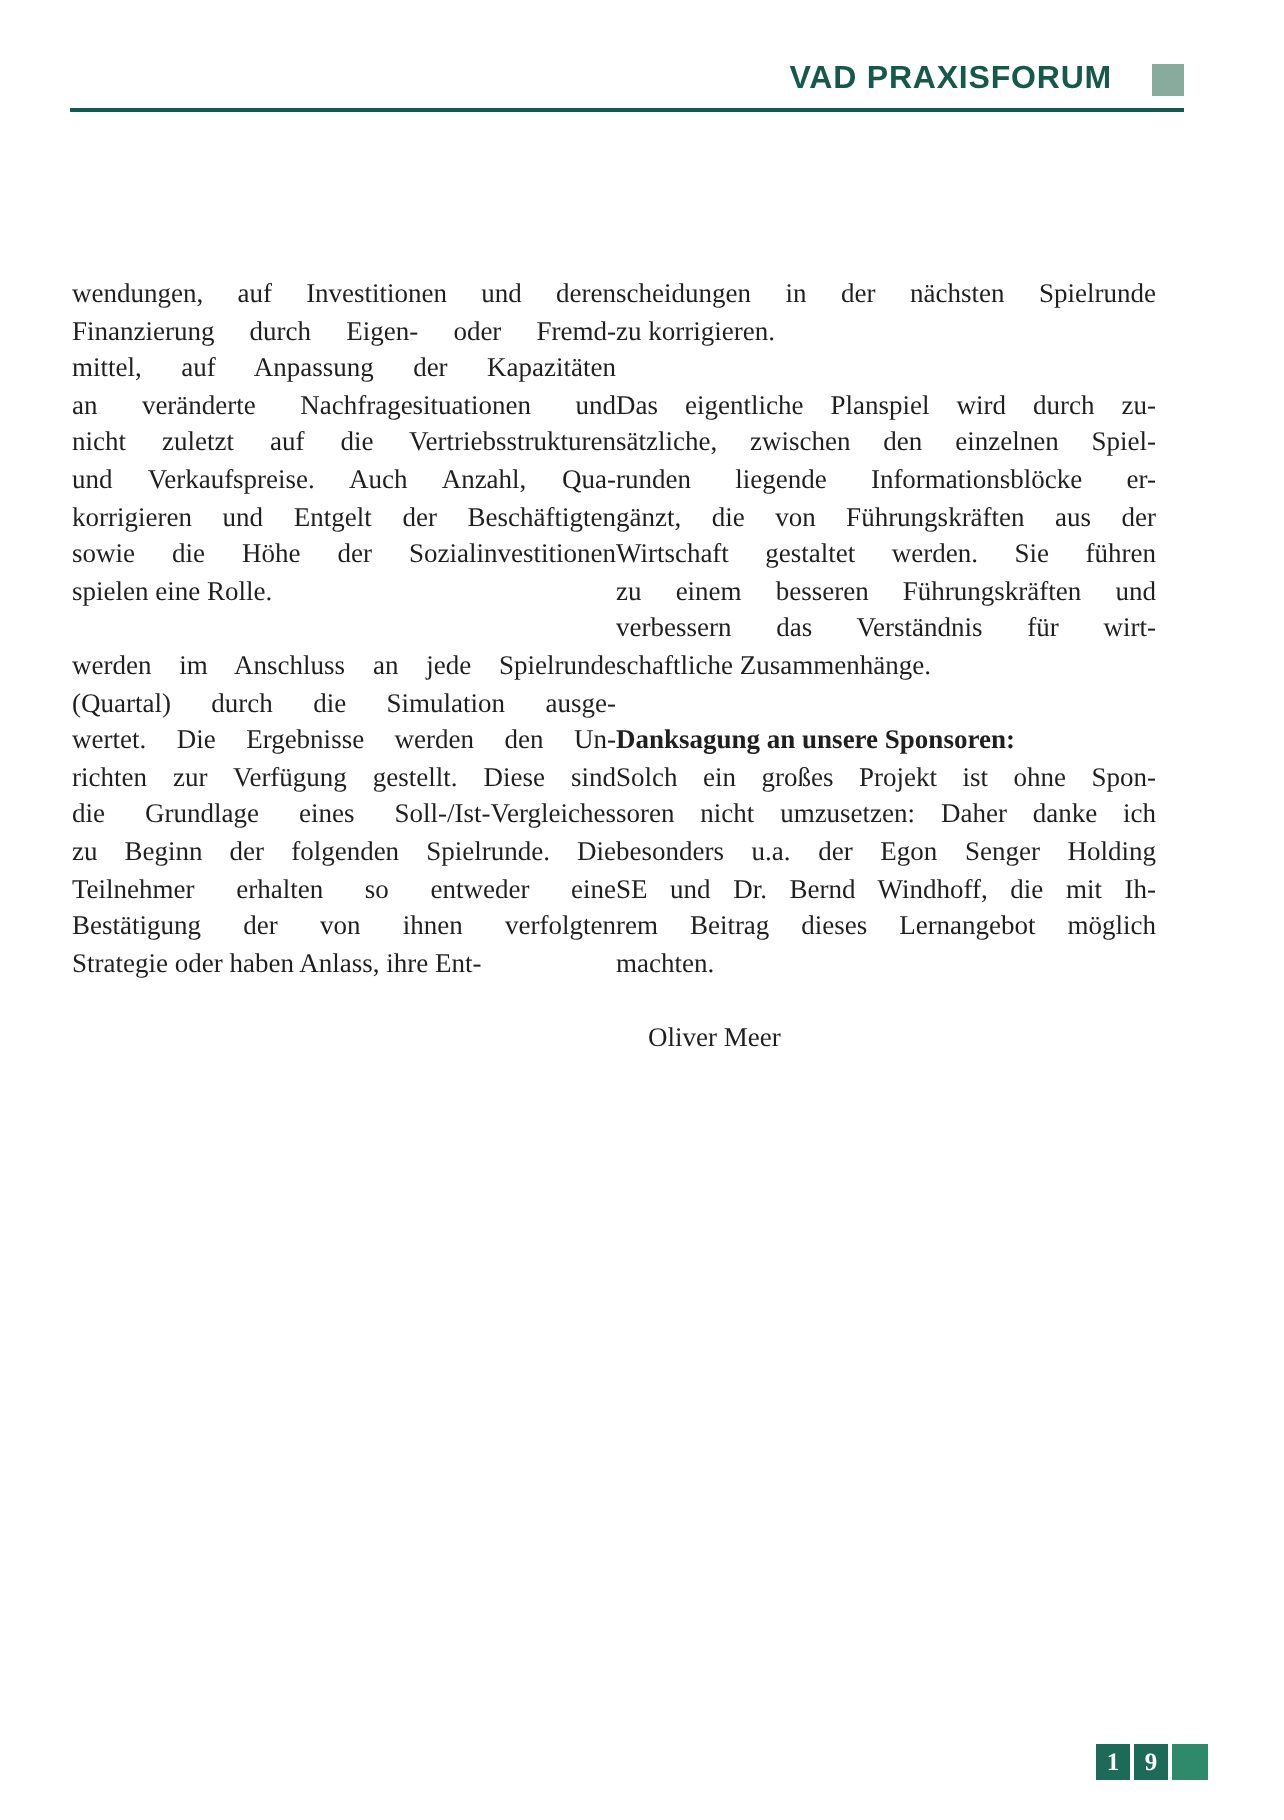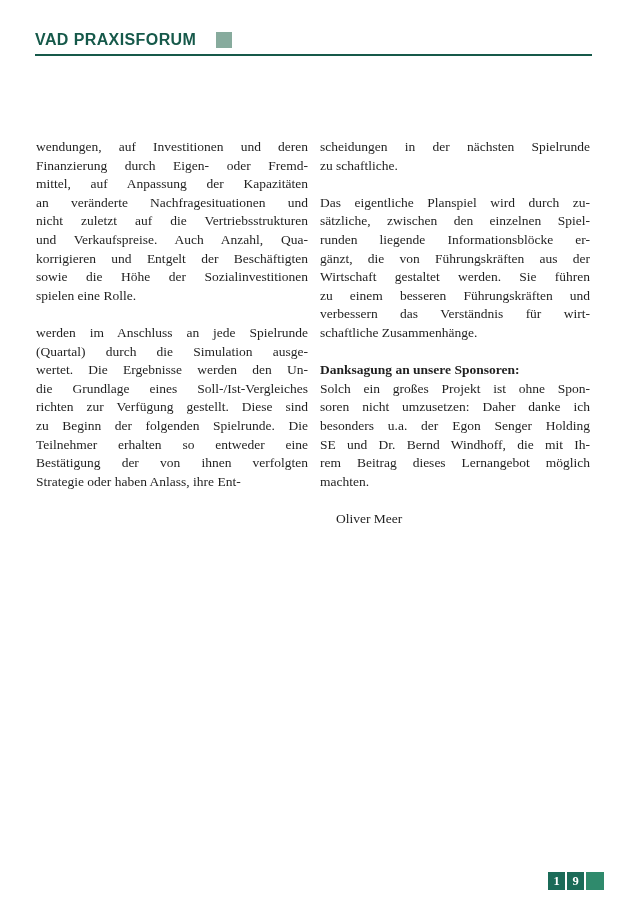--- a/index.html
+++ b/index.html
@@ -13,31 +13,31 @@
   body{
     width:642px;height:910px;
     background:#ffffff;
     font-family:"Liberation Serif", serif;
     color:var(--text);
   }
   .page{position:relative;width:642px;height:910px;overflow:hidden;background:#fff;}
 
   
   .header{position:absolute;top:31px;left:35px;right:50px;}
-  .header-row{display:flex;align-items:center;gap:20px;height:17px;}
+  .header-row{display:flex;justify-content:flex-end;align-items:center;gap:20px;height:17px;}
   .header-title{
     font-family:"Liberation Sans", sans-serif;
     font-weight:bold;font-size:16px;letter-spacing:0.4px;
     color:var(--brand-dark);line-height:17px;white-space:nowrap;
   }
   .header-square{width:16px;height:16px;background:var(--brand-sage);flex:0 0 auto;}
   .header-rule{margin-top:6px;height:2px;background:var(--brand-dark);}
 
   
-  .columns{position:absolute;top:138px;left:36px;display:flex;gap:12px;}
+  .columns{position:absolute;top:138px;left:36px;display:flex;gap:0;}
   .col{width:272px;}
   .col.right{width:270px;}
   .block{margin:0 0 18.6px 0;}
   .block.h{margin-bottom:0;font-weight:bold;font-size:13.9px;}
   .block.sig{margin:16px;}
   .line{
     font-size:13.5px;line-height:18.6px;
     text-align:justify;
   }
   .line.just{text-align:justify;text-align-last:justify;}
@@ -74,32 +74,32 @@
           <div class="line just">nicht zuletzt auf die Vertriebsstrukturen</div>
           <div class="line just">und Verkaufspreise. Auch Anzahl, Qua-</div>
           <div class="line just">korrigieren und Entgelt der Beschäftigten</div>
           <div class="line just">sowie die Höhe der Sozialinvestitionen</div>
           <div class="line">spielen eine Rolle.</div>
         </div>
         <div class="block p">
           <div class="line just">werden im Anschluss an jede Spielrunde</div>
           <div class="line just">(Quartal) durch die Simulation ausge-</div>
           <div class="line just">wertet. Die Ergebnisse werden den Un-</div>
+          <div class="line just">richten zur Verfügung gestellt. Diese sind</div>
           <div class="line just">die Grundlage eines Soll-/Ist-Vergleiches</div>
-          <div class="line just">richten zur Verfügung gestellt. Diese sind</div>
           <div class="line just">zu Beginn der folgenden Spielrunde. Die</div>
           <div class="line just">Teilnehmer erhalten so entweder eine</div>
           <div class="line just">Bestätigung der von ihnen verfolgten</div>
           <div class="line">Strategie oder haben Anlass, ihre Ent-</div>
         </div>
       </section>
     <section class="col right">
         <div class="block p">
           <div class="line just">scheidungen in der nächsten Spielrunde</div>
-          <div class="line">zu schaftliche.</div>
+          <div class="line">zu korrigieren.</div>
         </div>
         <div class="block p">
           <div class="line just">Das eigentliche Planspiel wird durch zu-</div>
           <div class="line just">sätzliche, zwischen den einzelnen Spiel-</div>
           <div class="line just">runden liegende Informationsblöcke er-</div>
           <div class="line just">gänzt, die von Führungskräften aus der</div>
           <div class="line just">Wirtschaft gestaltet werden. Sie führen</div>
           <div class="line just">zu einem besseren Führungskräften und</div>
           <div class="line just">verbessern das Verständnis für wirt-</div>
           <div class="line">schaftliche Zusammenhänge.</div>

